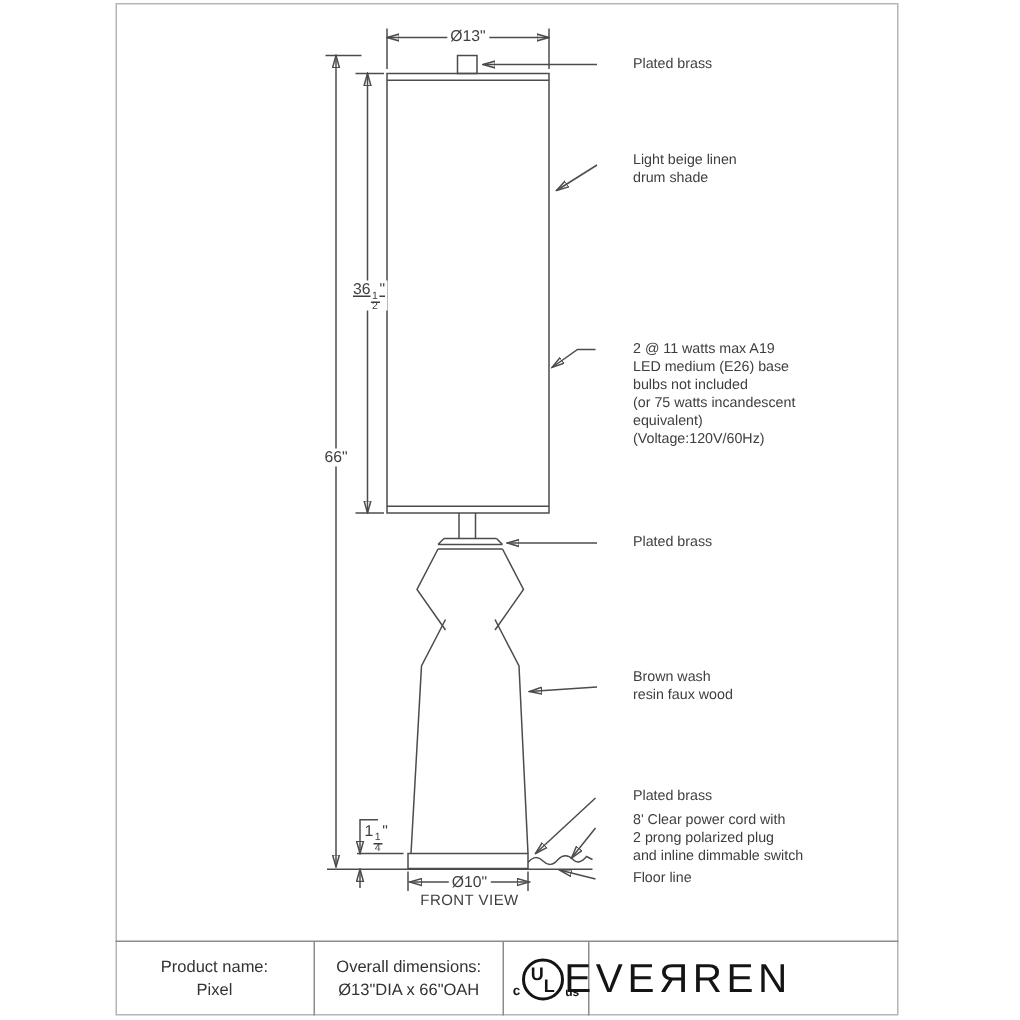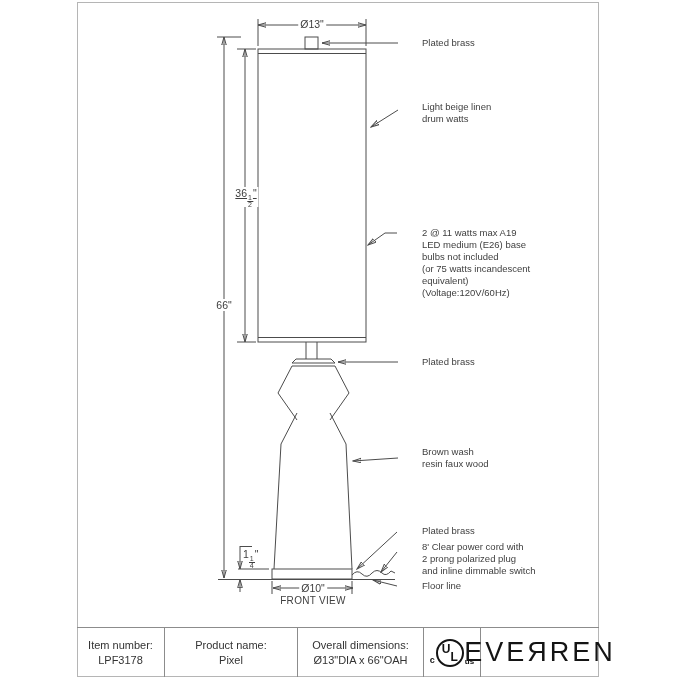--- a/index.html
+++ b/index.html
@@ -122,21 +122,21 @@
       <path d="M398,362 L338,362" marker-end="url(#ae)"></path>
       <path d="M398,458 L353,461" marker-end="url(#ae)"></path>
       <path d="M397,532 L357,569" marker-end="url(#ae)"></path>
       <path d="M397,552 L381,572" marker-end="url(#ae)"></path>
       <path d="M397,586 L373,580" marker-end="url(#ae)"></path>
     </g>
   </svg>
 
   <div class="lbl" style="left:402px;top:37px;">Plated brass</div>
   <div class="lbl" style="left:402px;top:101px;">Light beige linen
-drum watts</div>
+drum shade</div>
   <div class="lbl" style="left:402px;top:227px;">2 @ 11 watts max A19
 LED medium (E26) base
 bulbs not included
 (or 75 watts incandescent
 equivalent)
 (Voltage:120V/60Hz)</div>
   <div class="lbl" style="left:402px;top:356px;">Plated brass</div>
   <div class="lbl" style="left:402px;top:446px;">Brown wash
 resin faux wood</div>
   <div class="lbl" style="left:402px;top:525px;">Plated brass</div>
@@ -157,24 +157,20 @@
     <span>1</span><span class="frac">
         <span class="fn">1</span>
         <span class="fd">4</span>
       </span><span>"</span>
   </div>
   <div class="dim ctr" style="left:313px;top:588px;">Ø10"</div>
 
   <div class="frontview">FRONT VIEW</div>
 
   <div class="footer">
-    <div class="cell c1">
-      <span>Item number:</span>
-      <span>LPF3178</span>
-    </div>
     <div class="cell c2">
       <span>Product name:</span>
       <span>Pixel</span>
     </div>
     <div class="cell c3">
       <span>Overall dimensions:</span>
       <span>Ø13"DIA x 66"OAH</span>
     </div>
     <div class="cell c4">
       <span class="ul-c">c</span>

